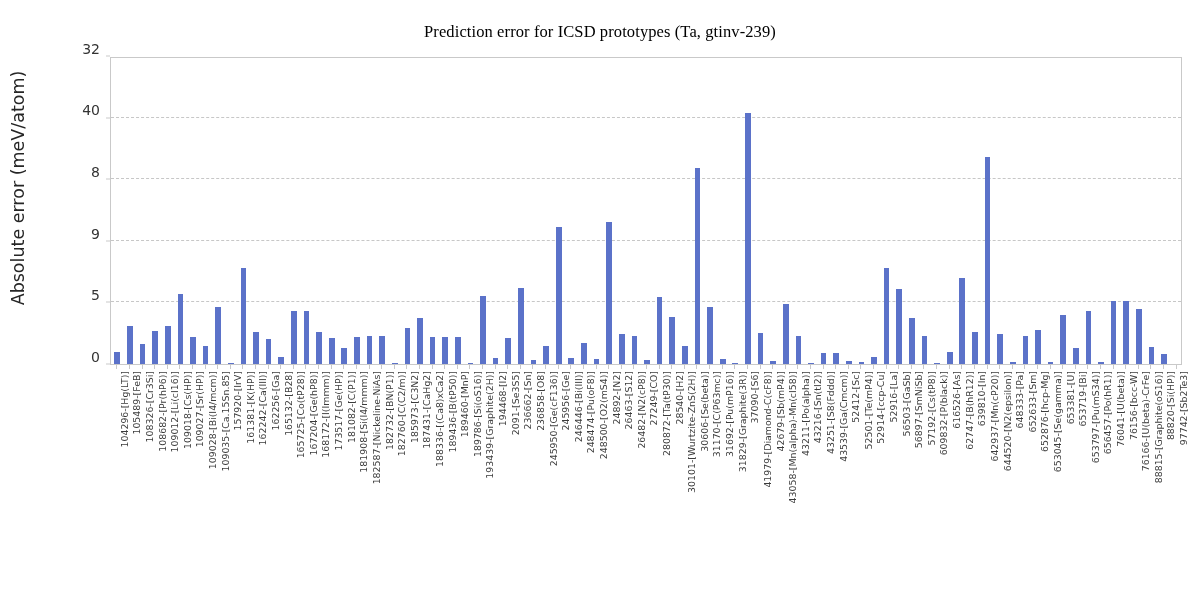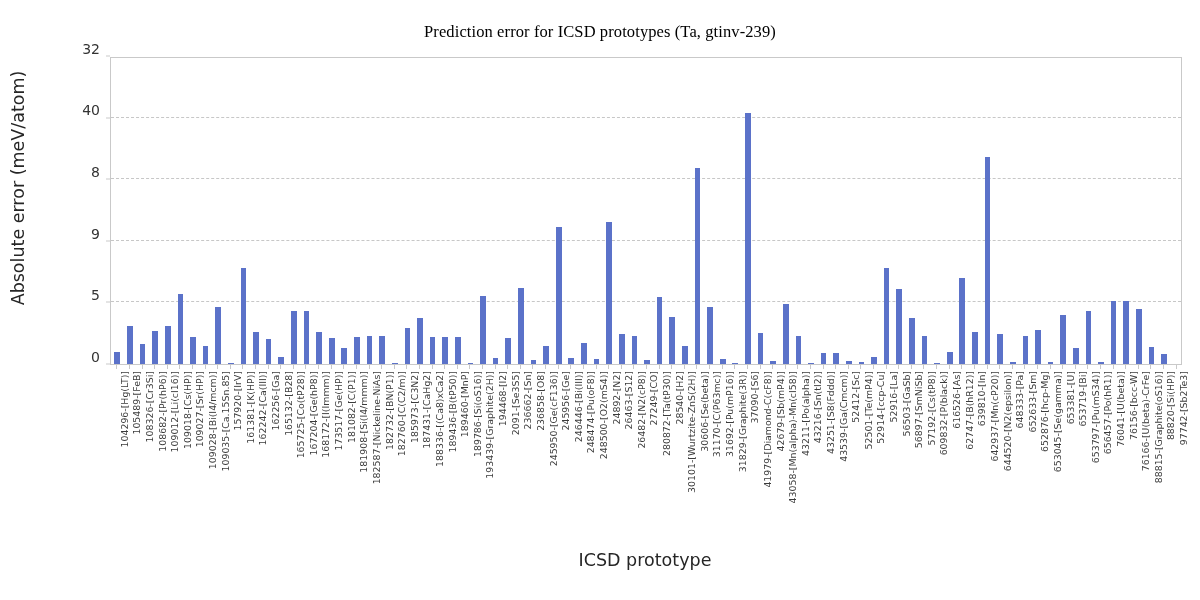--- a/index.html
+++ b/index.html
@@ -415,15 +415,14 @@
       <div class="xtick-label" style="left: 980.812px;">653797-[Pu(mS34)]</div>
       <div class="xtick-label" style="left: 993.424px;">656457-[Po(hR1)]</div>
       <div class="xtick-label" style="left: 1006.04px;">76041-[U(beta)]</div>
       <div class="xtick-label" style="left: 1018.65px;">76156-[bcc-W]</div>
       <div class="xtick-label" style="left: 1031.26px;">76166-[U(beta)-CrFe]</div>
       <div class="xtick-label" style="left: 1043.87px;">88815-[Graphite(oS16)]</div>
       <div class="xtick-label" style="left: 1056.48px;">88820-[Si(HP)]</div>
       <div class="xtick-label" style="left: 1069.09px;">97742-[Sb2Te3]</div>
     </div>
 
-  <div id="xlabel">ICSD prototype</div>
 
 </div>
 
 </body></html>

